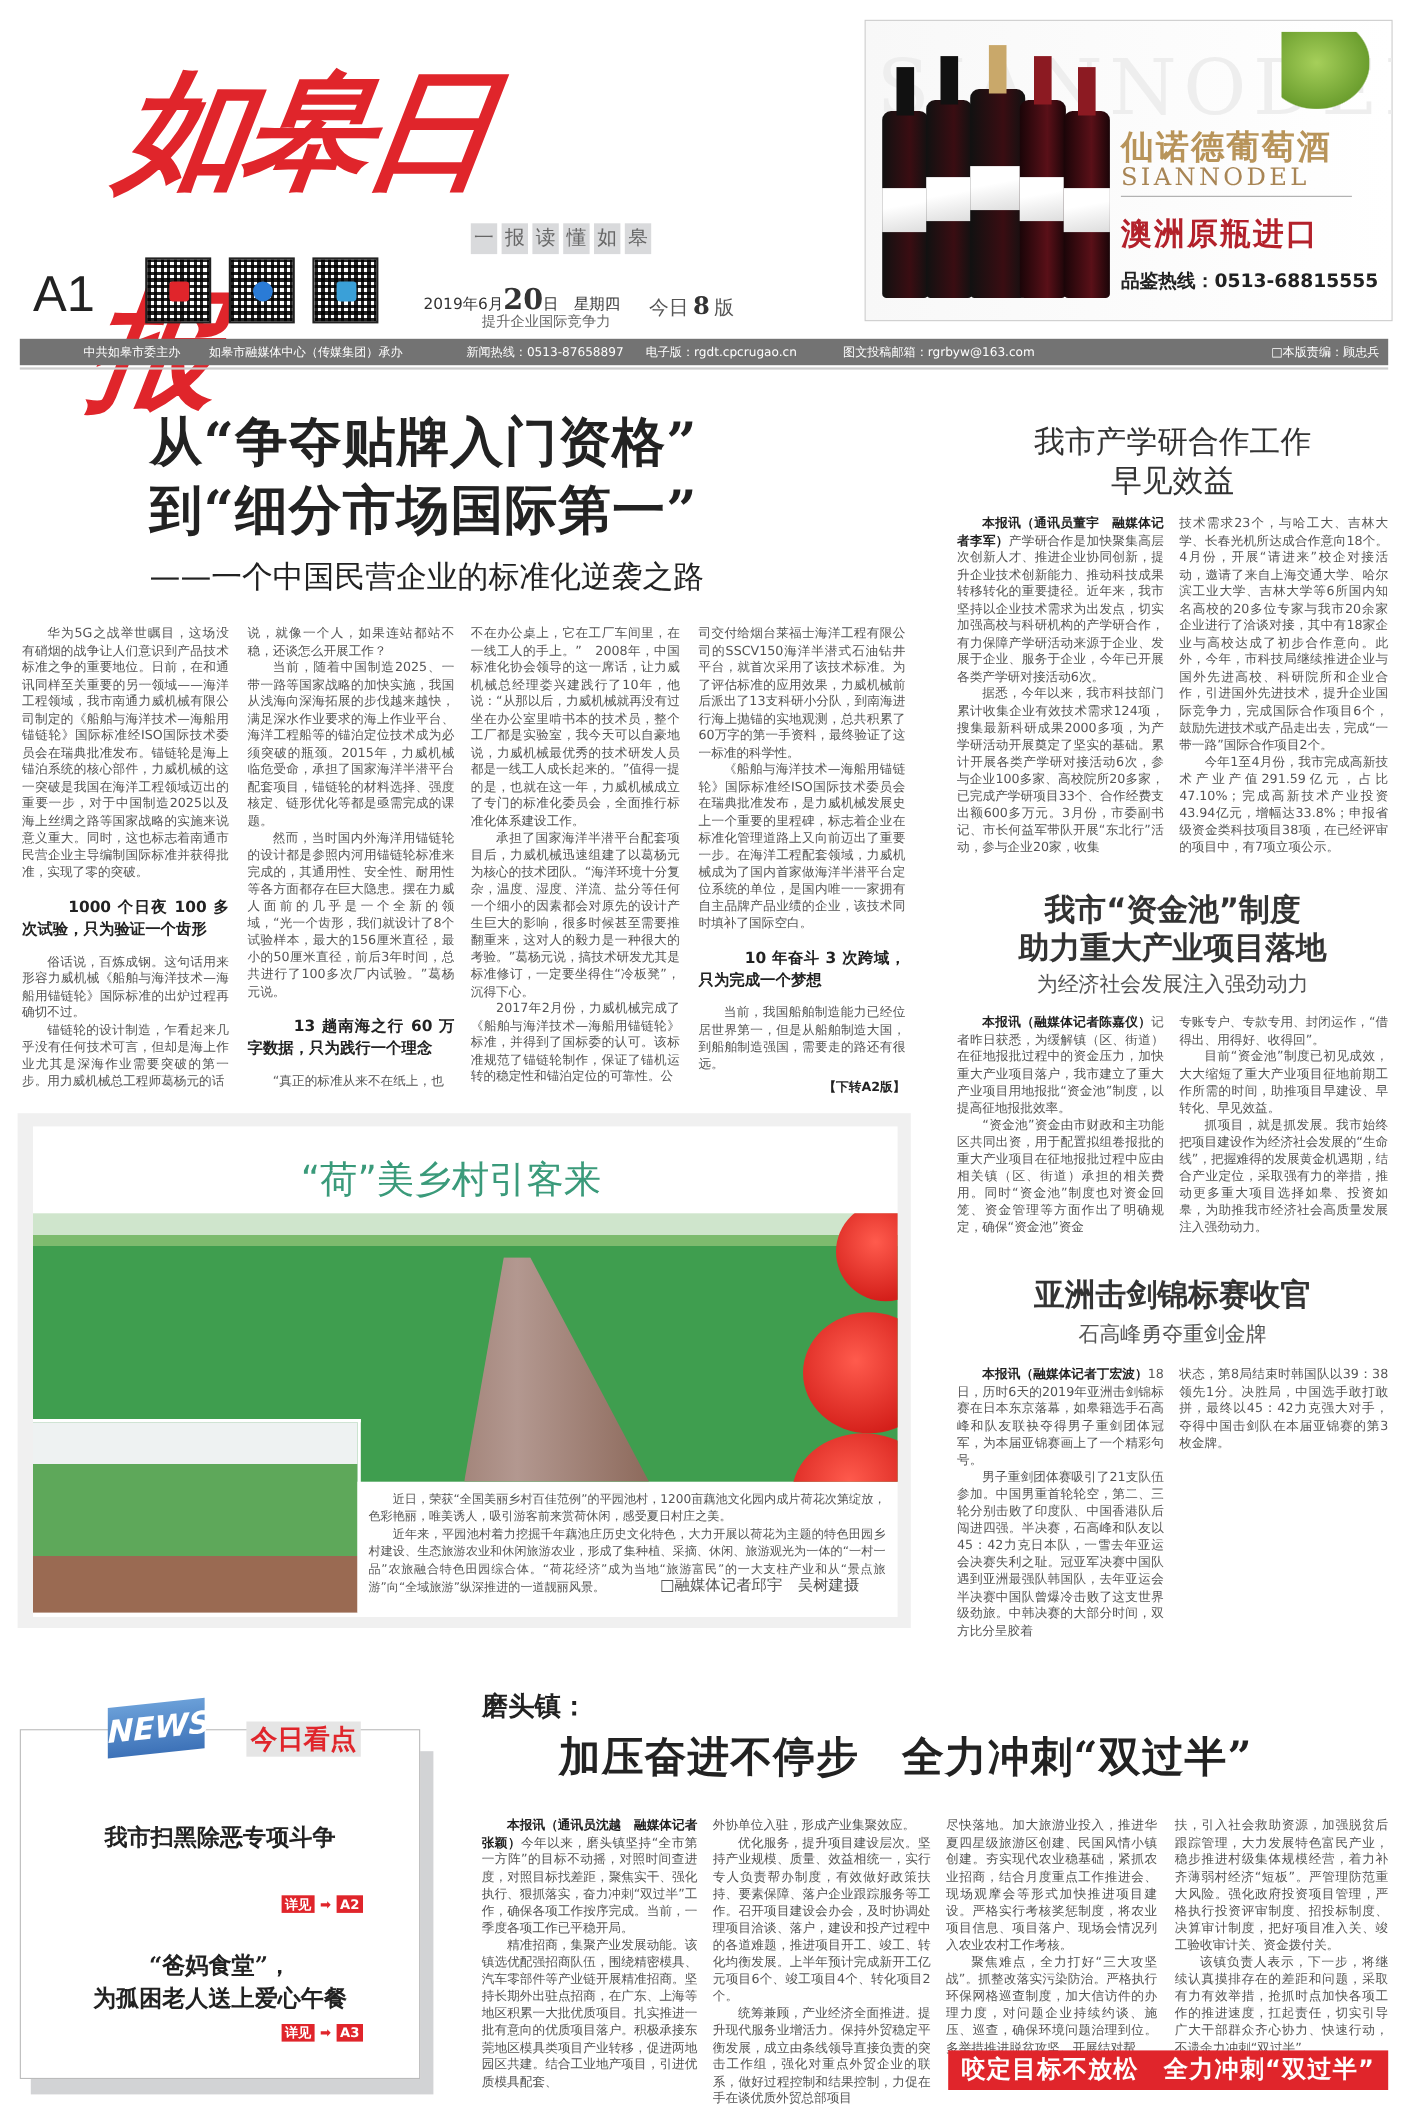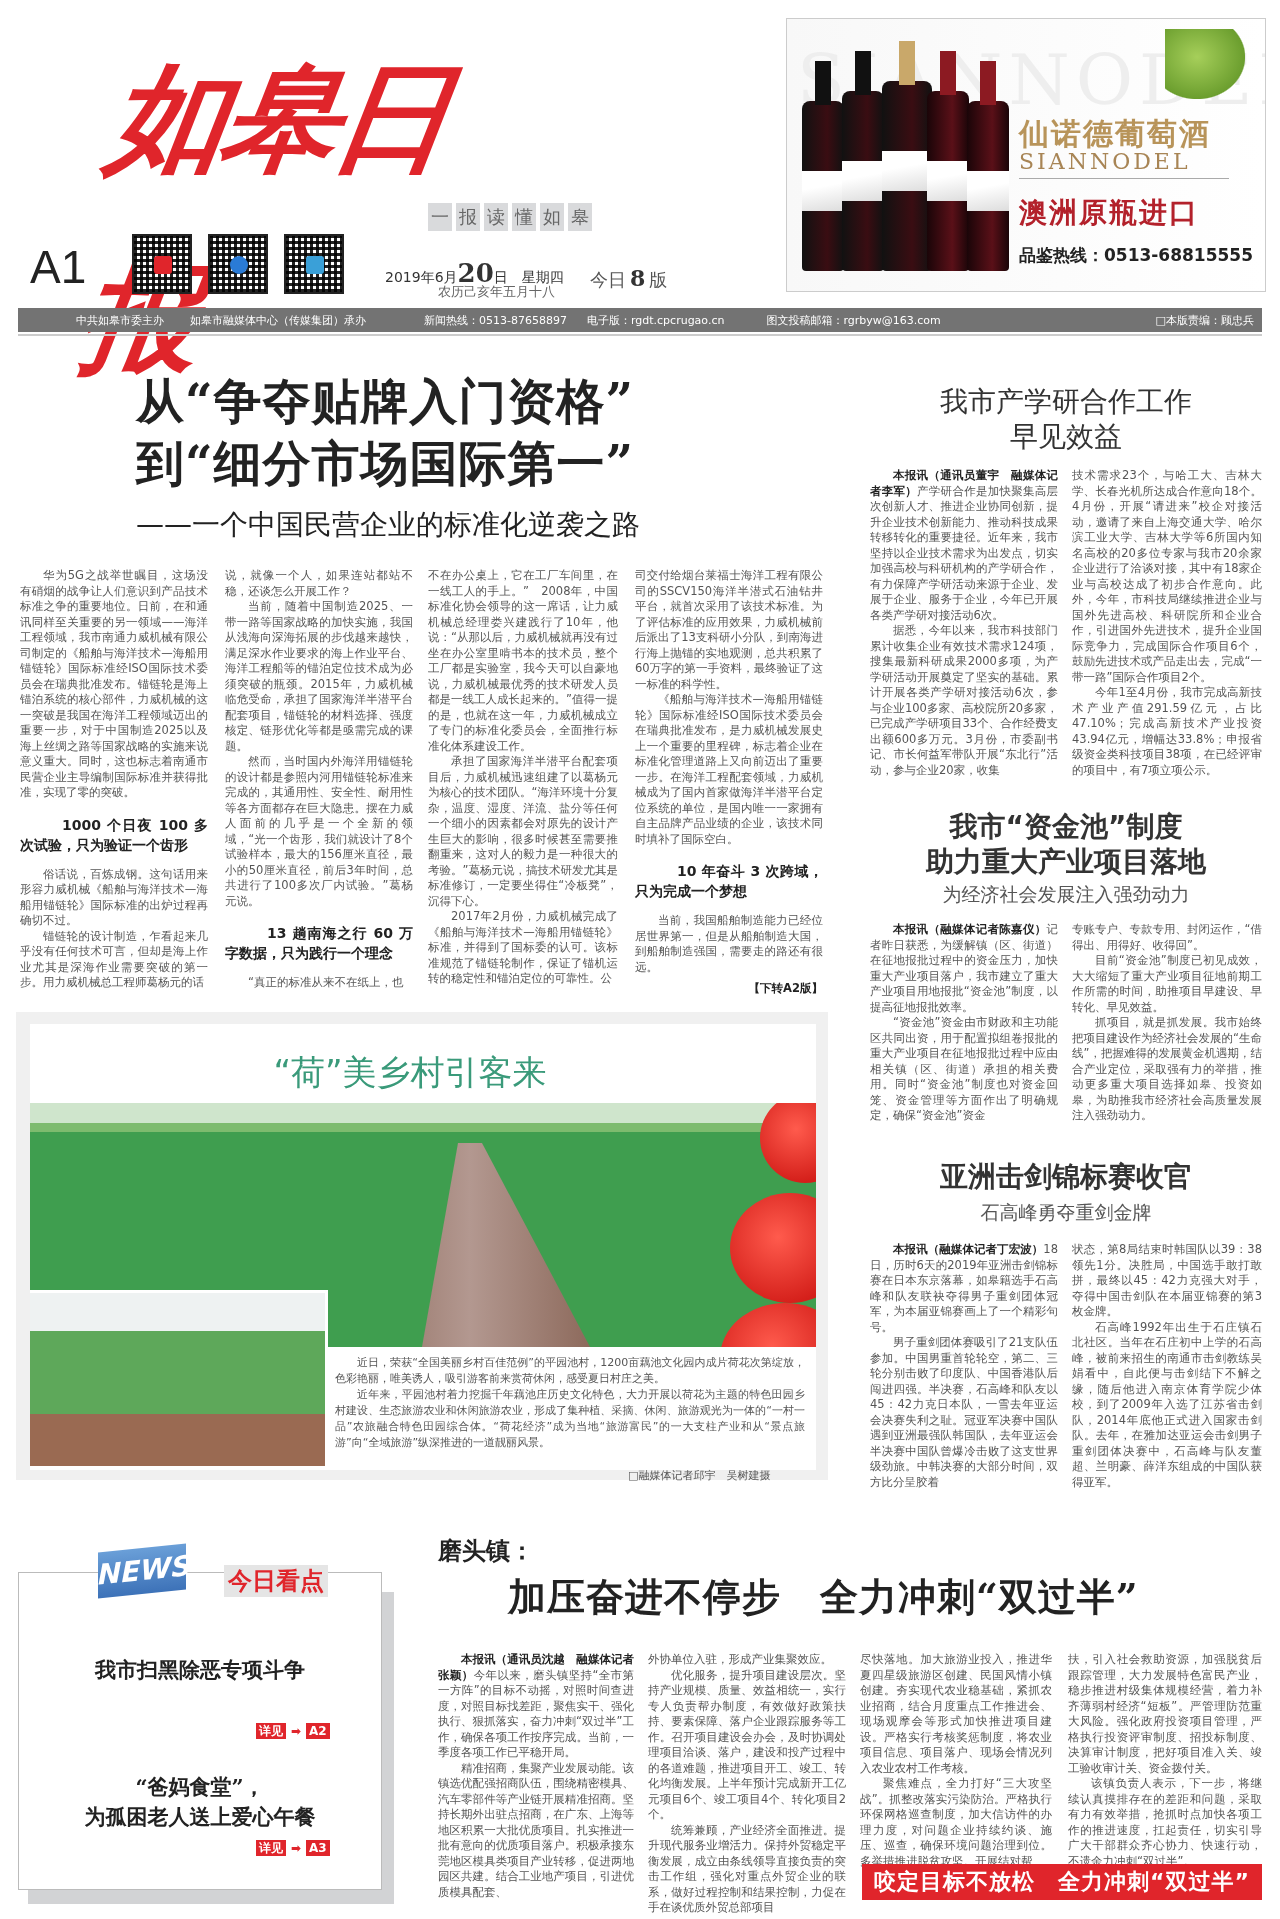--- a/index.html
+++ b/index.html
@@ -58,21 +58,21 @@
   .lotus-inner { left: 30px; top: 1024px; width: 786px; height: 446px; background: #fff; }
   .lotus-title { left: 30px; top: 1050px; width: 760px; text-align: center; font-size: 34px; color: #3a9a7a; }
   .lotus-photo { left: 30px; top: 1103px; width: 786px; height: 244px; background:
       linear-gradient(180deg,#cfe5cc 0 8%, #7dbb6e 8% 12%, #3f9e4f 12% 100%);
       overflow: hidden; }
   .walkway { position:absolute; left: 320px; top: 40px; width: 240px; height: 204px; background: linear-gradient(90deg,#8d6a5c,#b39890 50%,#8d6a5c); clip-path: polygon(45% 0, 55% 0, 100% 100%, 30% 100%); }
   .lantern { position:absolute; border-radius: 50%; background: radial-gradient(circle at 40% 40%, #ff5b4d, #d41f1a 70%); }
   .inset-photo { left: 30px; top: 1290px; width: 298px; height: 176px; background: linear-gradient(180deg,#eef2f2 0 22%, #5ea85a 22% 70%, #9a6a52 70%); border-top: 3px solid #fff; border-right: 3px solid #fff; }
   .lotus-caption { left: 335px; top: 1355px; width: 470px; font-size: 11px; line-height: 16px; color: #555; text-align: justify; }
   .lotus-caption p { text-indent: 2em; }
-  .lotus-credit { left: 600px; top: 1468px; font-size: 11px; color: #555; margin-left: 28px; }
+  .lotus-credit { left: 600px; top: 1432px; font-size: 14px; color: #555; }
 
   
   .today-shadow { left: 28px; top: 1592px; width: 366px; height: 312px; background: #d2d3d5; }
   .today-box { left: 18px; top: 1572px; width: 364px; height: 318px; background: #fff; border: 1px solid #bbb; }
   .news-badge { left: 98px; top: 1548px; width: 88px; height: 46px; background: linear-gradient(180deg,#6a9fd8,#3d72b8); color: #fff; font-size: 28px; font-weight: bold; font-style: italic; text-align: center; line-height: 46px; transform: skewY(-6deg); }
   .today-title { left: 192px; top: 1565px; font-size: 24px; font-weight: bold; color: #e0252b; background: #e5e5e5; padding: 0 4px; margin-left: 32px; }
   .today-item { width: 364px; left: 18px; text-align: center; font-family: "DejaVu Serif", serif; font-weight: bold; font-size: 21px; line-height: 30px; color: #222; }
   .see-tag { height: 16px; font-size: 12px; font-weight: bold; color: #fff; display: flex; gap: 2px; }
   .see-tag span { background: #e0252b; padding: 0 3px; line-height: 16px; }
   .see-tag .arrow { background: none; color: #e0252b; }
@@ -99,21 +99,21 @@
   </div>
 <div class="abs qr" style="left:208px">
     <span class="qc" style="background:#2a7bd6;border-radius:50%"></span>
   </div>
 <div class="abs qr" style="left:284px">
     <span class="qc" style="background:#3aa0d8"></span>
   </div>
 <div class="abs dateline">
   <span>2019年6月</span><b>20</b><span>日　星期四</span>
 </div>
-<div class="abs lunar">农历己亥年五月十八</div>
+<div class="abs lunar">提升企业国际竞争力</div>
 <div class="abs pages">
   <span>今日</span><b>8</b><span>版</span>
 </div>
 
 <div class="abs ad">
   <div class="abs ad-watermark">SIANNODEL</div>
   <div class="abs leaf"></div>
   <div class="abs bottle" style="left:15px;height:170px">
       <div class="neck"></div>
       <div class="label"></div>
@@ -205,21 +205,20 @@
 </div>
 
 <div class="abs h-right" style="left:866px;top:1158px;font-weight:bold">亚洲击剑锦标赛收官</div>
 <div class="abs h-right-sub" style="left:866px;top:1200px">石高峰勇夺重剑金牌</div>
 <div class="abs col" style="left:870px;top:1242px;width:188px">
   <p><b>本报讯（融媒体记者丁宏波）</b><span>18日，历时6天的2019年亚洲击剑锦标赛在日本东京落幕，如皋籍选手石高峰和队友联袂夺得男子重剑团体冠军，为本届亚锦赛画上了一个精彩句号。</span></p>
   <p>男子重剑团体赛吸引了21支队伍参加。中国男重首轮轮空，第二、三轮分别击败了印度队、中国香港队后闯进四强。半决赛，石高峰和队友以45：42力克日本队，一雪去年亚运会决赛失利之耻。冠亚军决赛中国队遇到亚洲最强队韩国队，去年亚运会半决赛中国队曾爆冷击败了这支世界级劲旅。中韩决赛的大部分时间，双方比分呈胶着</p>
 </div>
 <div class="abs col" style="left:1072px;top:1242px;width:190px">
   <p class="ni">状态，第8局结束时韩国队以39：38领先1分。决胜局，中国选手敢打敢拼，最终以45：42力克强大对手，夺得中国击剑队在本届亚锦赛的第3枚金牌。</p>
-  <p>石高峰1992年出生于石庄镇石北社区。当年在石庄初中上学的石高峰，被前来招生的南通市击剑教练吴娟看中，自此便与击剑结下不解之缘，随后他进入南京体育学院少体校，到了2009年入选了江苏省击剑队，2014年底他正式进入国家击剑队。去年，在雅加达亚运会击剑男子重剑团体决赛中，石高峰与队友董超、兰明豪、薛洋东组成的中国队获得亚军。</p>
 </div>
 
 <div class="abs lotus-box"></div>
 <div class="abs lotus-inner"></div>
 <div class="abs lotus-title">“荷”美乡村引客来</div>
 <div class="abs lotus-photo">
   <div class="walkway"></div>
   <div class="lantern" style="left:730px;top:-10px;width:90px;height:90px"></div>
   <div class="lantern" style="left:700px;top:90px;width:120px;height:110px"></div>
   <div class="lantern" style="left:690px;top:200px;width:130px;height:110px"></div>

